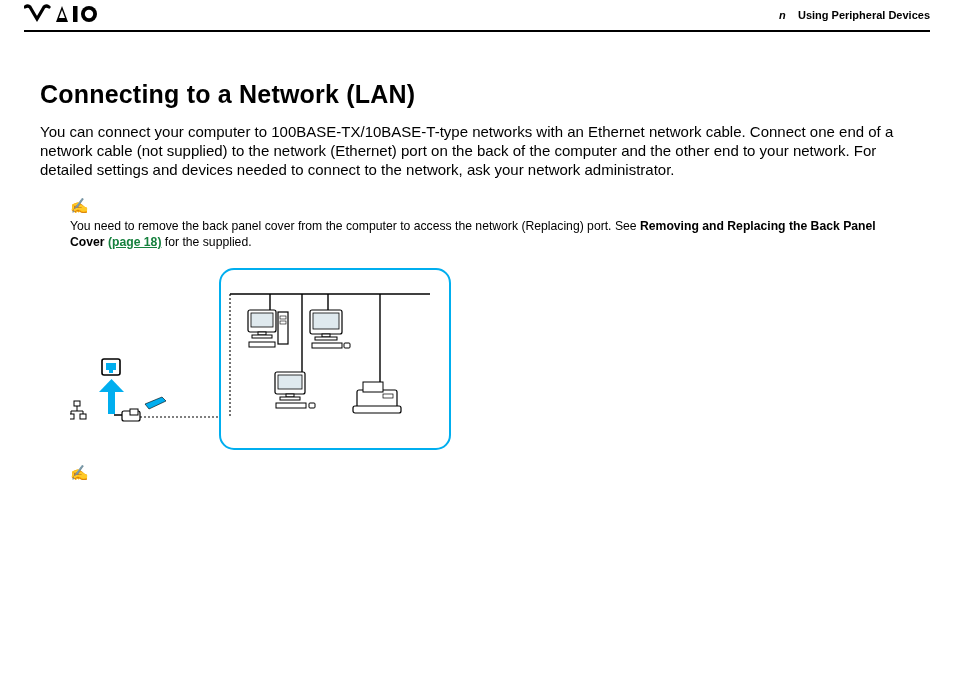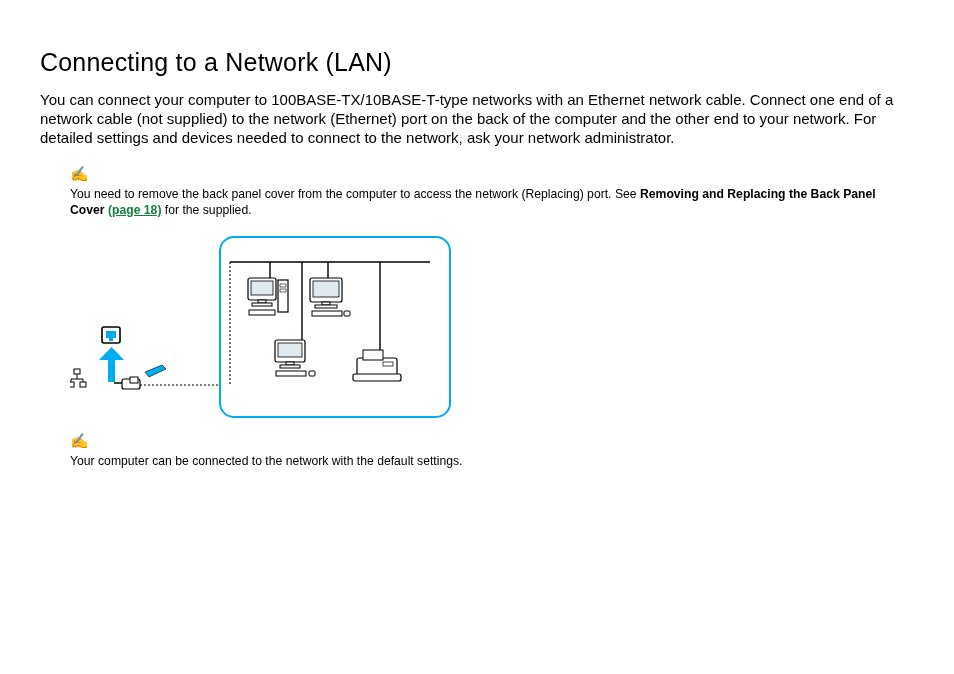--- a/index.html
+++ b/index.html
@@ -26,21 +26,21 @@
   .vaio-logo { position:absolute; left:0; top:4px; }
   .vaio-logo svg { display:block; }
   .section-title {
     position:absolute; right:0; top:9px;
     font-size:11px; font-weight:bold;
   }
   
   .content { margin: 48px 40px 0 40px; }
   .h1 {
     font-size: 25px;
-    font-weight: normal;
+    font-weight: bold;
     margin: 0 0 14px 0;
     letter-spacing: 0.2px;
   }
   .para {
     font-size: 15px;
     line-height: 1.25;
     margin: 0 0 18px 0;
   }
   .note-block {
     margin-left: 30px;
@@ -64,20 +64,38 @@
     position:relative;
     width: 600px;
     height: 180px;
   }
 </style>
 </head>
 <body>
 
 <div class="page">
 
+  <div class="header">
+    <div class="vaio-logo">
+      <svg width="80" height="20" viewBox="0 0 80 20">
+        <path d="M 1 3 Q 4 1 6 3 Q 10 10 13 15 Q 16 10 20 3 Q 22 1 25 3" stroke="#000" stroke-width="3.2" fill="none" stroke-linecap="round"></path>
+        <path d="M 32 18 L 38 2 L 44 18 Z" fill="#000"></path>
+        <path d="M 35 14 L 38 6 L 41 14 Z" fill="#fff"></path>
+        <rect x="49" y="2" width="4.5" height="16" fill="#000"></rect>
+        <circle cx="65" cy="10" r="8" fill="#000"></circle>
+        <circle cx="65" cy="10" r="4.2" fill="#fff"></circle>
+      </svg>
+    </div>
+
+    <div class="section-title">
+      <span style="font-style:italic">n</span>
+      <span style="font-style:italic;display:inline-block;width:6px"></span>
+      <span>Using Peripheral Devices</span>
+    </div>
+  </div>
 
   <div class="content">
     <h1 class="h1">Connecting to a Network (LAN)</h1>
     <p class="para">You can connect your computer to 100BASE-TX/10BASE-T-type networks with an Ethernet network cable. Connect one end of a network cable (not supplied) to the network (Ethernet) port on the back of the computer and the other end to your network. For detailed settings and devices needed to connect to the network, ask your network administrator.</p>
 
     <div class="note-block">
       <span class="note-icon">✍</span>
       <span>You need to remove the back panel cover from the computer to access the network (Replacing) port. See </span><span class="bold">Removing and Replacing the Back Panel Cover </span><a href="#" class="link-ref">(page 18)</a><span> for the supplied.</span>
     </div>
 
@@ -154,17 +172,16 @@
           <rect x="4" y="8" width="40" height="18" rx="2" fill="#fff" stroke="#000" stroke-width="1.2"></rect>
           <rect x="10" y="0" width="20" height="10" fill="#fff" stroke="#000" stroke-width="1"></rect>
           <rect x="0" y="24" width="48" height="7" rx="2" fill="#fff" stroke="#000" stroke-width="1.2"></rect>
           <rect x="30" y="12" width="10" height="4" fill="none" stroke="#000" stroke-width="0.7"></rect>
         </g>
       </svg>
     </div>
 
     <div class="note-block">
       <span class="note-icon">✍</span>
-      <span>Your computer can be connected to the network with the default settings.</span>
     </div>
   </div>
 
 </div>
 
 </body></html>

